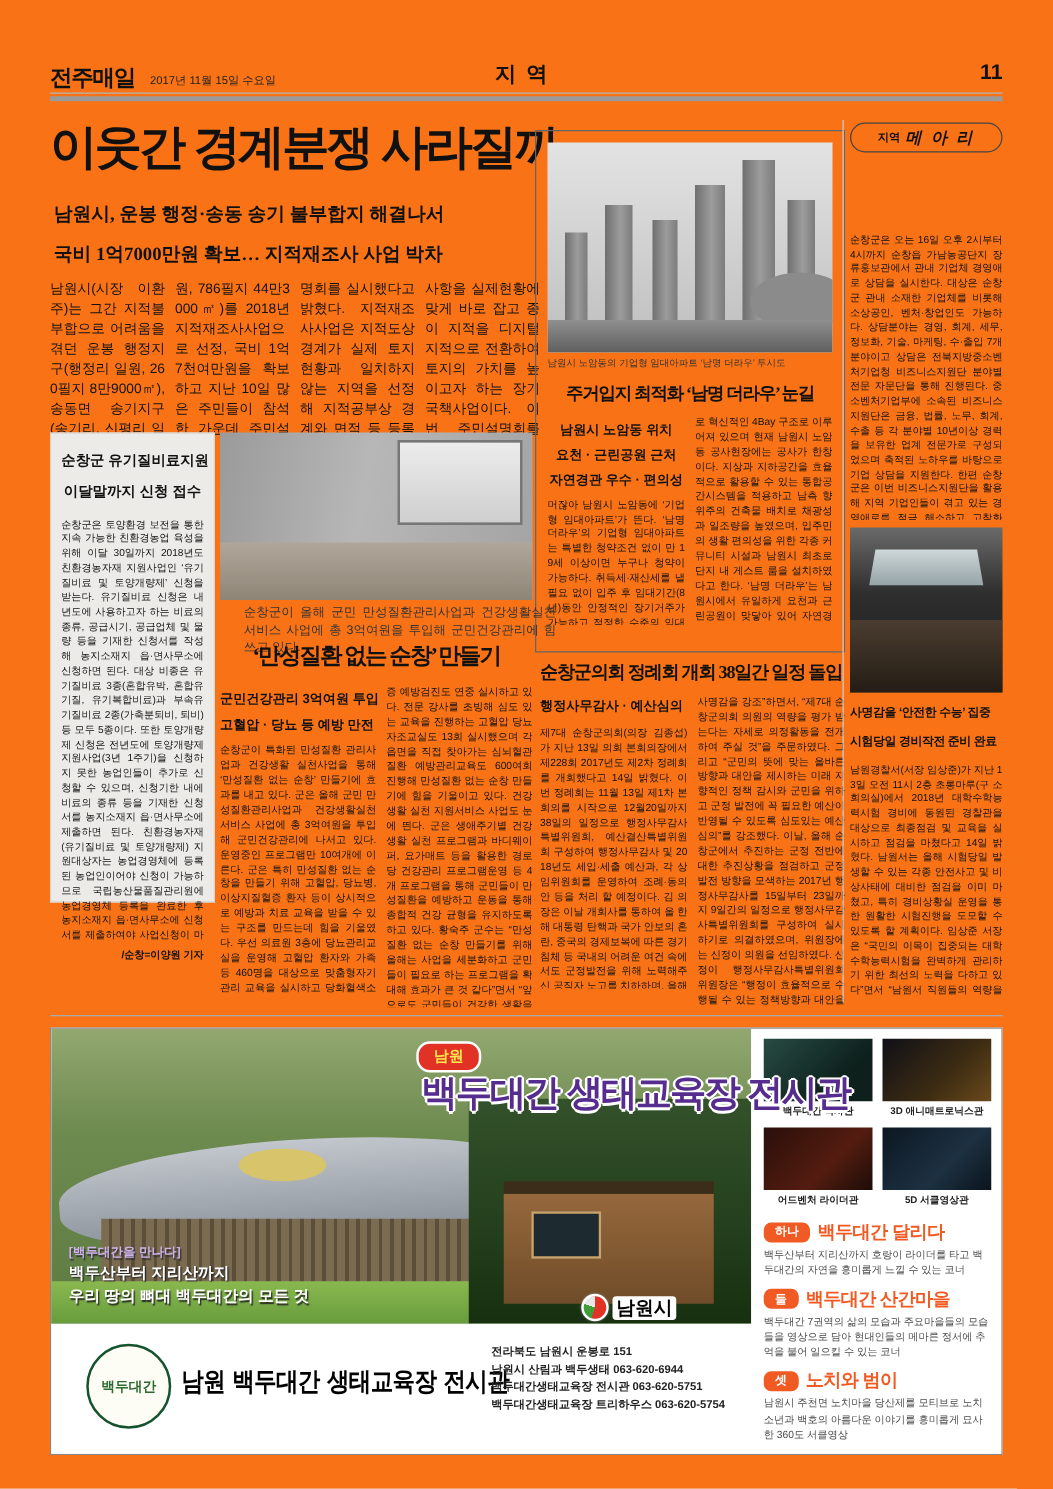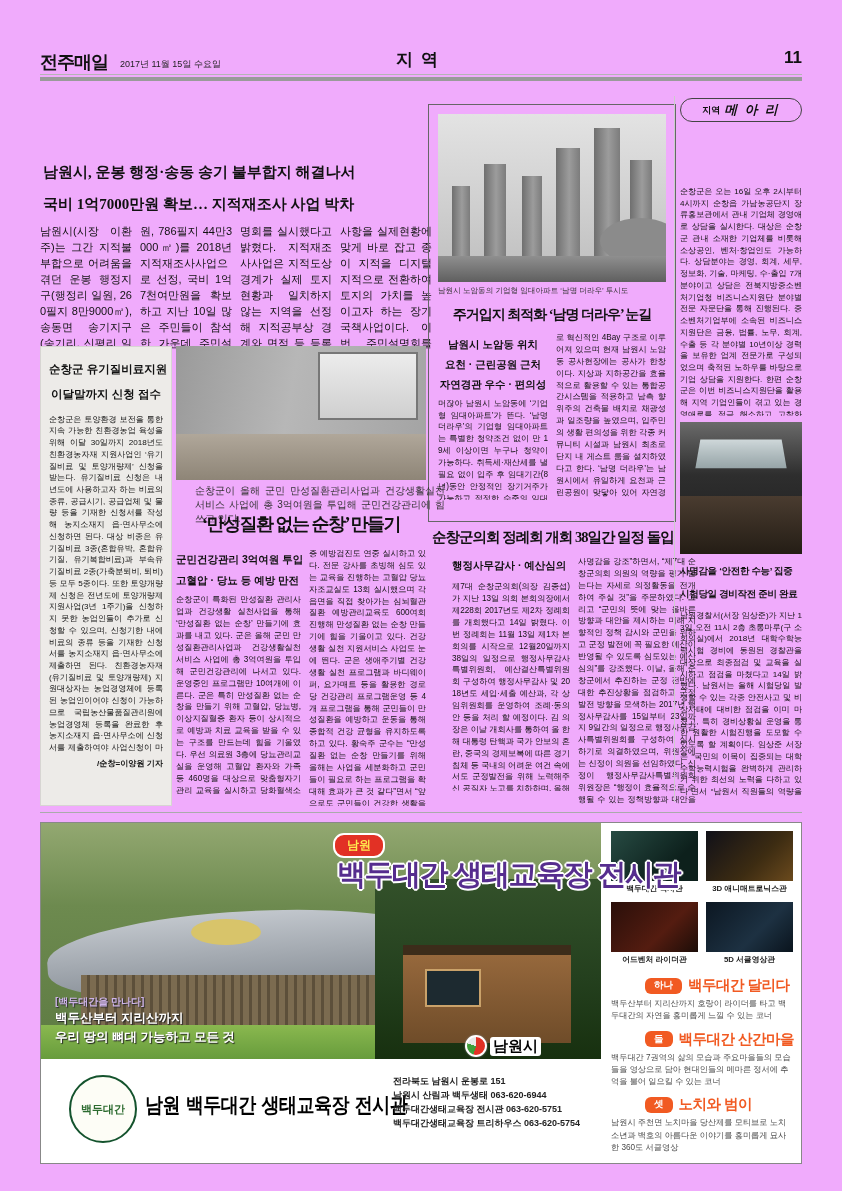--- a/index.html
+++ b/index.html
@@ -1,16 +1,16 @@
 <!DOCTYPE html>
 <html><head>
 <meta charset="utf-8">
 <style>
   html,body{margin:0;padding:0;background:#e9e9e9;}
-  .page{position:relative;width:842px;height:1191px;margin:0 auto;background:#f0abfc;
+  .page{position:relative;width:842px;height:1191px;margin:0 auto;background:#f97316;
         font-family:"Liberation Sans",sans-serif;color:#111;overflow:hidden;}
   .abs{position:absolute;}
   .just{text-align:justify;overflow:hidden;word-break:break-all;}
 
   
   .paper-name{left:40px;top:50px;font-size:18px;font-weight:900;letter-spacing:-1px;}
   .paper-date{left:120px;top:58px;font-size:9px;color:#222;}
   .section-name{left:0;right:0;top:48px;text-align:center;font-size:17px;font-weight:900;letter-spacing:8px;}
   .page-num{right:40px;top:48px;font-size:17px;font-weight:900;}
   .rule-thin{left:40px;right:40px;top:74px;height:1px;background:#b5b5b5;}
@@ -29,41 +29,41 @@
   .apt-water{position:absolute;left:0;bottom:0;width:100%;height:26px;background:linear-gradient(180deg,#8f8f8f,#5f5f5f);}
   .apt-hill{position:absolute;right:-14px;bottom:18px;width:80px;height:46px;border-radius:50%;background:#8b8b8b;}
   .apt-caption{margin-top:4px;font-size:7.6px;color:#333;}
   .apt-headline{margin-top:10px;text-align:center;font-family:"Liberation Serif",serif;
                 font-size:14px;font-weight:900;letter-spacing:-1px;white-space:nowrap;}
   .apt-cols{display:flex;gap:8px;margin-top:8px;height:168px;overflow:hidden;}
   .apt-col{width:50%;font-size:8.2px;line-height:1.45;}
   .apt-sub{text-align:center;font-weight:800;font-size:10.5px;margin:5px 0;white-space:nowrap;}
 
   
-  .fert-box{left:40px;top:346px;width:132px;height:460px;background:#edebe8;border:1px solid #d7d5d2;
+  .fert-box{left:40px;top:346px;width:132px;height:376px;background:#edebe8;border:1px solid #d7d5d2;
             box-sizing:border-box;padding:10px 8px;}
   .fert-title{text-align:center;font-weight:900;font-size:11.5px;line-height:2.2;white-space:nowrap;}
   .fert-body{margin-top:6px;font-size:8.1px;line-height:1.45;height:340px;}
   .fert-byline{margin-top:4px;text-align:right;font-weight:700;font-size:8.1px;}
 
   
   .health-photo{left:176px;top:346px;width:250px;height:134px;background:linear-gradient(100deg,#9a9a9a 0%,#b7b7b7 45%,#a3a3a3 100%);overflow:hidden;}
   .health-window{position:absolute;right:8px;top:6px;width:96px;height:64px;background:linear-gradient(180deg,#ececec,#cfcfcf);border:2px solid #777;}
   .health-floor{position:absolute;left:0;bottom:0;width:100%;height:46px;background:linear-gradient(180deg,#b0a79a,#8e8577);}
   .health-caption{left:184px;top:484px;width:250px;font-size:10px;line-height:1.4;color:#333;margin-left:11px;}
   .health-headline{left:176px;top:512px;width:250px;text-align:center;font-family:"Liberation Serif",serif;
                    font-size:18px;font-weight:900;letter-spacing:-1.5px;white-space:nowrap;}
   .health-cols{left:176px;top:548px;width:250px;height:258px;display:flex;gap:8px;overflow:hidden;}
   .health-col{width:50%;font-size:8.2px;line-height:1.45;}
   .health-sub{font-weight:800;font-size:10.5px;margin:4px 0 6px 0;white-space:nowrap;}
 
   
   .council-headline{left:432px;top:528px;width:244px;font-family:"Liberation Serif",serif;font-size:14.5px;
                     font-weight:900;letter-spacing:-1px;white-space:nowrap;}
-  .council-cols{left:452px;top:556px;width:244px;height:250px;display:flex;gap:8px;overflow:hidden;}
+  .council-cols{left:432px;top:556px;width:244px;height:250px;display:flex;gap:8px;overflow:hidden;}
   .council-col{width:50%;font-size:8.2px;line-height:1.45;}
   .council-sub{font-weight:800;font-size:10.5px;margin:2px 0 8px 0;white-space:nowrap;}
 
   
   .side-sep{left:674px;top:96px;width:1px;height:706px;background:#cccccc;}
   .echo-box{left:680px;top:98px;width:122px;height:24px;border:1.5px solid #444;border-radius:13px;
             display:flex;align-items:center;justify-content:center;gap:4px;box-sizing:border-box;}
   .echo-small{font-size:9px;font-weight:700;}
   .echo-big{font-family:"Liberation Serif",serif;font-style:italic;font-weight:900;font-size:13px;letter-spacing:2px;}
   .side-title{left:680px;top:134px;width:124px;font-weight:900;font-size:9.5px;letter-spacing:-0.3px;line-height:2.4;white-space:nowrap;}
@@ -110,37 +110,38 @@
   .ad-cityname{font-size:15px;font-weight:900;color:#000;background:#fff;padding:0 3px;border-radius:3px;}
   .ad-right{position:absolute;left:560px;top:0;width:202px;height:341px;background:#fff;box-sizing:border-box;padding:8px 10px;}
   .thumb-grid{display:grid;grid-template-columns:1fr 1fr;column-gap:8px;row-gap:4px;}
   .thumb-img{width:100%;height:50px;}
   .thumb-cap{font-size:7.8px;font-weight:800;text-align:center;color:#222;margin:2px 0 4px 0;white-space:nowrap;}
   .t1{background:linear-gradient(135deg,#274b43,#0d201c 70%);}
   .t2{background:linear-gradient(135deg,#101018,#3d2c12 60%,#6b4a1d);}
   .t3{background:linear-gradient(135deg,#2a0f0a,#541c10 60%,#1c0d08);}
   .t4{background:linear-gradient(135deg,#0c1722,#1d3142 60%,#0a141d);}
   .ad-sec{margin-top:7px;}
-  .ad-sec-head{display:flex;align-items:center;gap:6px;margin-left:34px;}
+  .ad-sec-head{display:flex;align-items:center;gap:6px;}
   .ad-sec-badge{background:#f15a22;color:#fff;font-weight:900;font-size:9.5px;padding:1.5px 9px;border-radius:6px;white-space:nowrap;}
   .ad-sec-title{color:#f15a22;font-weight:700;font-size:14.5px;letter-spacing:-0.5px;white-space:nowrap;}
   .ad-sec-desc{margin-top:3px;font-size:8.2px;font-weight:400;color:#4a4a4a;line-height:1.5;}
 </style>
 </head>
 <body>
 
 <div class="page">
 
   <div class="abs paper-name">전주매일</div>
   <div class="abs paper-date">2017년 11월 15일 수요일</div>
   <div class="abs section-name">지역</div>
   <div class="abs page-num">11</div>
   <div class="abs rule-thin"></div>
   <div class="abs rule-thick"></div>
 
+  <div class="abs main-headline">이웃간 경계분쟁 사라질까</div>
   <div class="abs main-subheads">
     <div>남원시, 운봉 행정·송동 송기 불부합지 해결나서</div>
     <div>국비 1억7000만원 확보… 지적재조사 사업 박차</div>
   </div>
   <div class="abs main-body just">남원시(시장 이환주)는 그간 지적불부합으로 어려움을 겪던 운봉 행정지구(행정리 일원, 260필지 8만9000㎡), 송동면 송기지구(송기리, 신평리 일원, 786필지 44만3000㎡)를 2018년 지적재조사사업으로 선정, 국비 1억 7천여만원을 확보하고 지난 10일 많은 주민들이 참석한 가운데 주민설명회를 실시했다고 밝혔다. 지적재조사사업은 지적도상 경계가 실제 토지현황과 일치하지 않는 지역을 선정해 지적공부상 경계와 면적 등 등록사항을 실제현황에 맞게 바로 잡고 종이 지적을 디지털 지적으로 전환하여 토지의 가치를 높이고자 하는 장기 국책사업이다. 이번 주민설명회를 통해 지적재조사 사업의 목적 및 절차에 대해 주민들의 의견을 수렴하는 시간을 가지며, 특히 사업지구 지정 신청 요건이 토지소유자 수 및 토지 면적의 3분의 2 이상의 동의가 필요함에 따라 주민들에게 동의서 제출에 협조해 줄 것을 당부했다. 양완철 민원과장은 “지적재조사사업을 통하여 이웃간 경계분쟁을 해소하고 군민의 재산권 보호에 기여하겠다”고 말했다.  /남원=유영철 기자</div>
 
   <div class="abs apt-box">
     <div class="apt-photo">
       <div class="tower" style="left:14px;width:18px;height:70px;"></div>
       <div class="tower" style="left:46px;width:22px;height:92px;"></div>
@@ -222,21 +223,21 @@
       <div class="ad-building"></div>
       <div class="ad-lawn"></div>
       <div class="ad-housephoto">
         <div class="ad-house">
           <div class="ad-house-win"></div>
         </div>
       </div>
       <div class="ad-meet">
         <div class="ad-meet-label">[백두대간을 만나다]</div>
         <div class="ad-meet-line">백두산부터 지리산까지</div>
-        <div class="ad-meet-line">우리 땅의 뼈대 가능하고 모든 것</div>
+        <div class="ad-meet-line">우리 땅의 뼈대 백두대간의 모든 것</div>
       </div>
     </div>
     <div class="ad-badge">남원</div>
     <div class="ad-title">백두대간 생태교육장 전시관</div>
 
     <div class="ad-footer">
       <div class="ad-logo">백두대간</div>
       <div class="ad-callig">남원 백두대간 생태교육장 전시관</div>
       <div class="ad-contact">
         <div>전라북도 남원시 운봉로 151</div>

